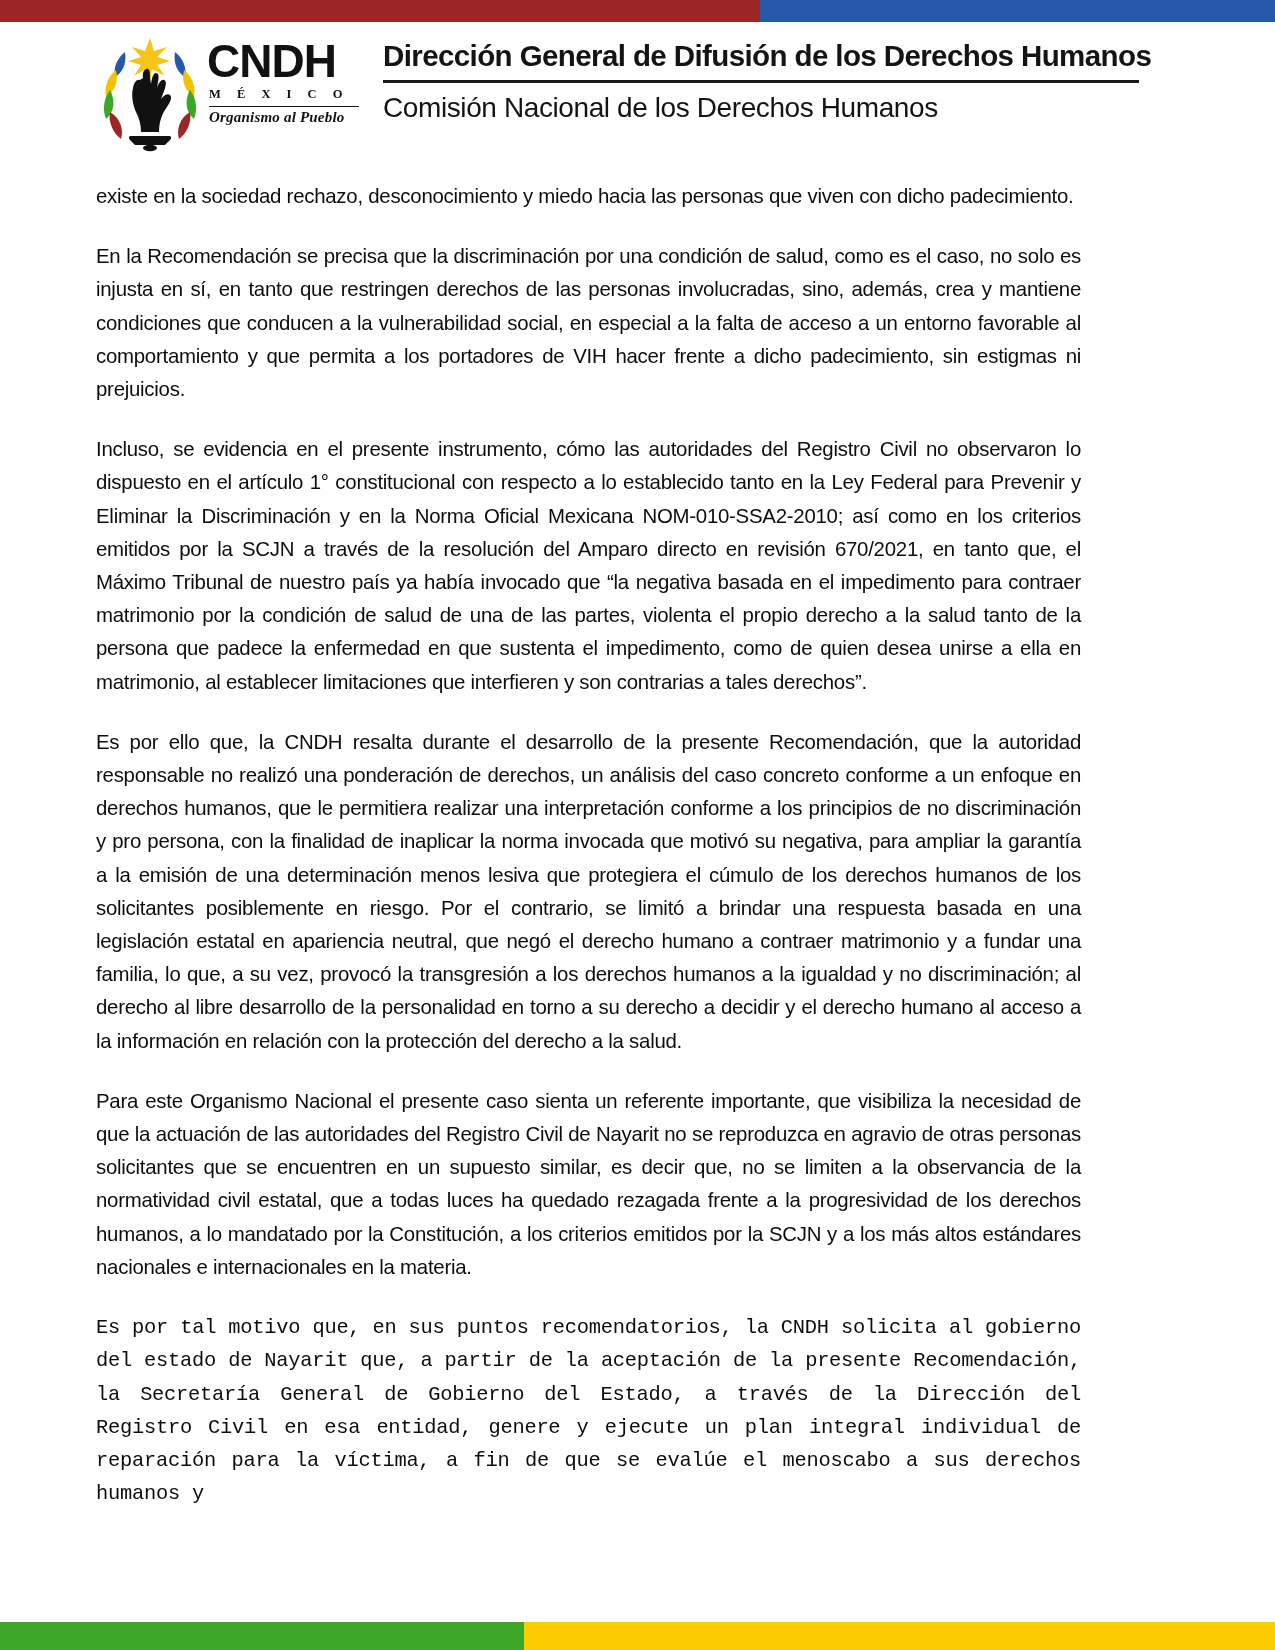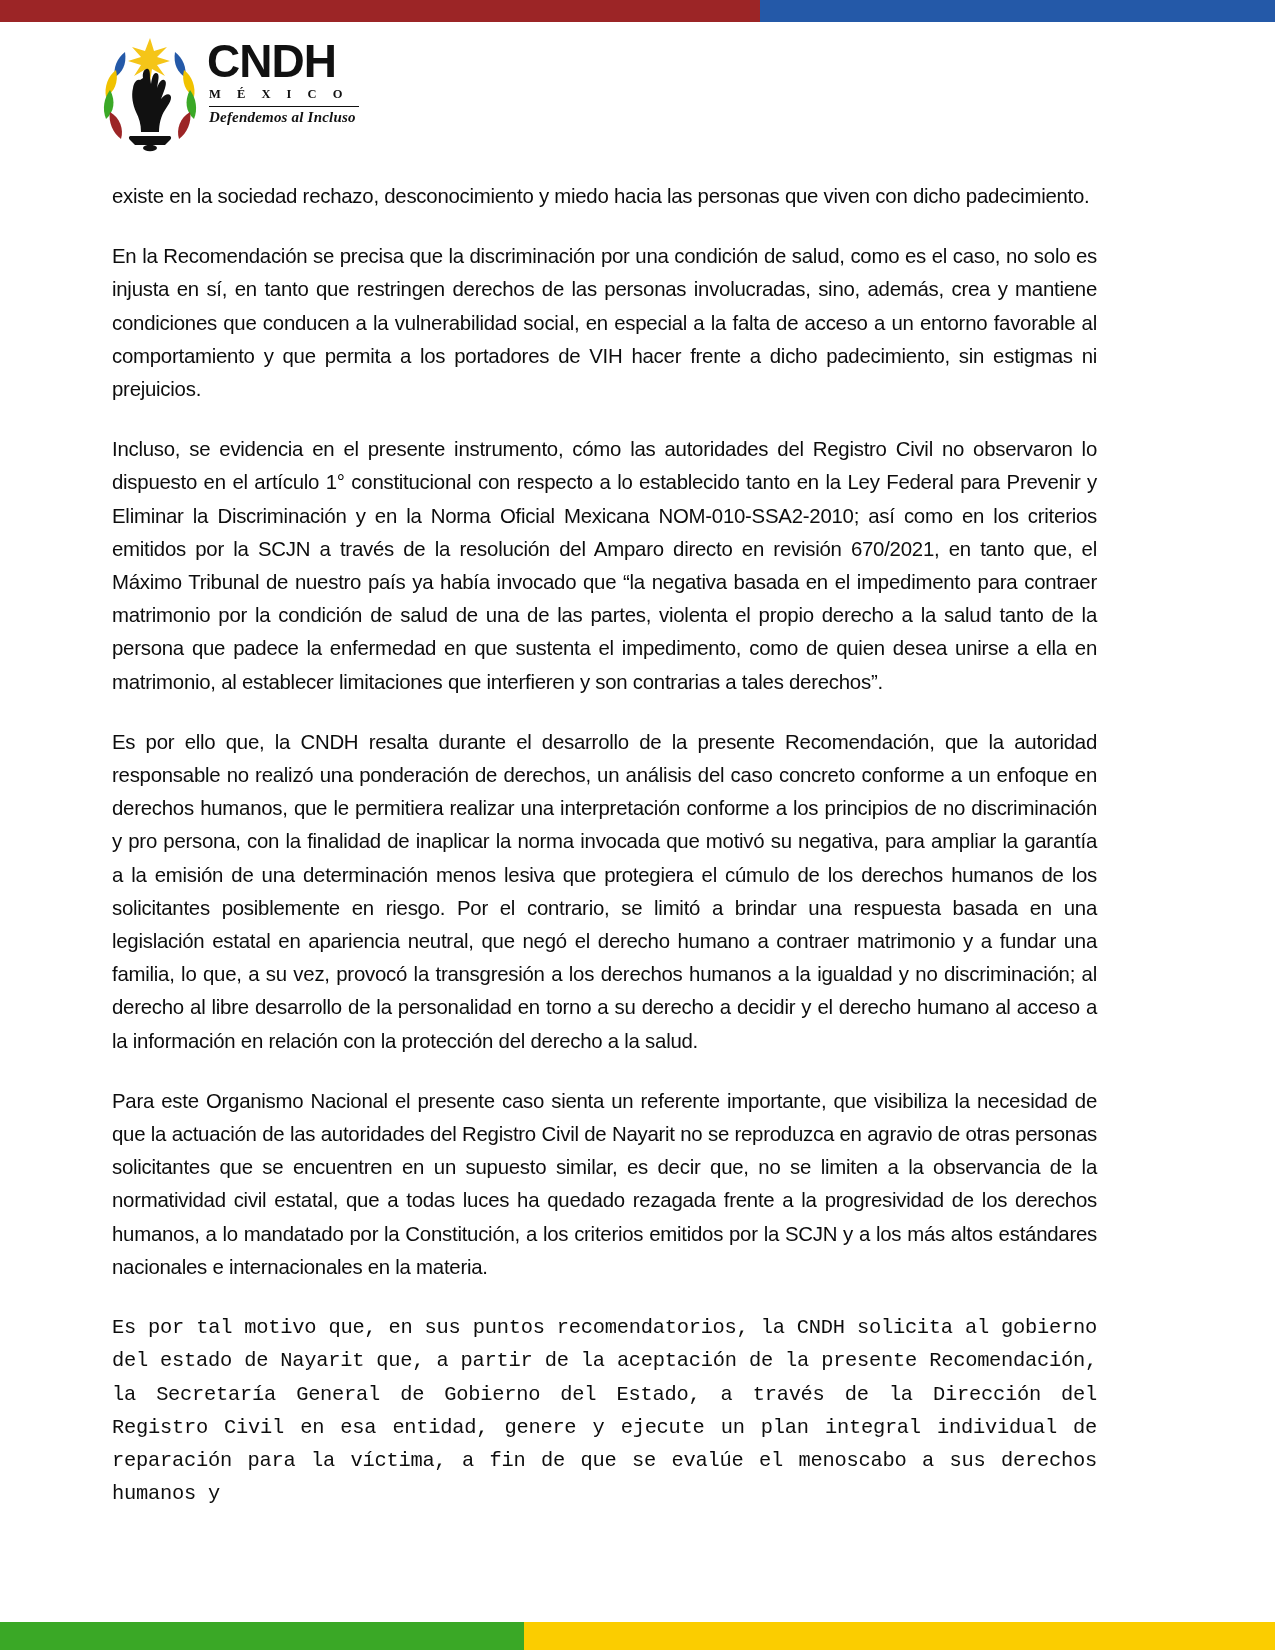--- a/index.html
+++ b/index.html
@@ -129,21 +129,21 @@
     letter-spacing: -0.4px;
     color: #141414;
     line-height: 34px;
     white-space: nowrap;
   }
 
   
   .body-area {
     position: absolute;
     top: 180px;
-    left: 112px;
+    left: 96px;
     width: 985px;
   }
   p.para {
     margin: 0 0 27px 0;
     font-family: "Liberation Sans", sans-serif;
     font-size: 20.4px;
     line-height: 33.2px;
     color: #0d0d0d;
     text-align: justify;
     text-justify: inter-word;
@@ -225,24 +225,29 @@
                    C38 73 36 64 38 56 C39 50 42 47 45 48 Z"></path>
           <path d="M36 104 L74 104 C76 104 77 106 75 108 L70 113 L40 113 L35 108 C33 106 34 104 36 104 Z"></path>
           <ellipse cx="55" cy="116" rx="7" ry="3.2"></ellipse>
         </g>
       </svg>
 
       <div class="logo-text">
         <div class="logo-cndh">CNDH</div>
         <div class="logo-mexico">M É X I C O</div>
         <div class="logo-rule"></div>
-        <div class="logo-motto">Defendemos al Incluso</div>
+        <div class="logo-motto">Organismo al Pueblo</div>
       </div>
     </div>
 
+    <div class="title-block">
+      <div class="title-main">Dirección General de Difusión de los Derechos Humanos</div>
+      <div class="title-rule"></div>
+      <div class="title-sub">Comisión Nacional de los Derechos Humanos</div>
+    </div>
   </div>
 
   <div class="body-area">
     <p class="para">existe en la sociedad rechazo, desconocimiento y miedo hacia las personas que viven con dicho padecimiento.</p>
     <p class="para">En la Recomendación se precisa que la discriminación por una condición de salud, como es el caso, no solo es injusta en sí, en tanto que restringen derechos de las personas involucradas, sino, además, crea y mantiene condiciones que conducen a la vulnerabilidad social, en especial a la falta de acceso a un entorno favorable al comportamiento y que permita a los portadores de VIH hacer frente a dicho padecimiento, sin estigmas ni prejuicios.</p>
     <p class="para">Incluso, se evidencia en el presente instrumento, cómo las autoridades del Registro Civil no observaron lo dispuesto en el artículo 1° constitucional con respecto a lo establecido tanto en la  Ley Federal para Prevenir y Eliminar la Discriminación y en la Norma Oficial Mexicana NOM-010-SSA2-2010; así como en los criterios emitidos por la SCJN a través de la resolución del Amparo directo en revisión 670/2021, en tanto que, el Máximo Tribunal de nuestro país ya había invocado que “la negativa basada en el impedimento para contraer matrimonio por la condición de salud de una de las partes, violenta el propio derecho a la salud tanto de la persona que padece la enfermedad en que sustenta el impedimento, como de quien desea unirse a ella en matrimonio, al establecer limitaciones que interfieren y son contrarias a tales derechos”.</p>
     <p class="para">Es por ello que, la CNDH resalta durante el desarrollo de la presente Recomendación, que la autoridad responsable no realizó una ponderación de derechos, un análisis del caso concreto conforme a un enfoque en derechos humanos, que le permitiera realizar una interpretación conforme a los principios de no discriminación y pro persona, con la finalidad de inaplicar la norma invocada  que motivó su negativa, para ampliar la garantía a la emisión de una determinación menos lesiva que protegiera el cúmulo de los derechos humanos de los solicitantes posiblemente en riesgo. Por el contrario, se limitó a brindar una respuesta basada en una legislación estatal en apariencia neutral, que negó el derecho humano a contraer matrimonio y a fundar una familia, lo que, a su vez, provocó la transgresión a los derechos humanos a la igualdad y no discriminación; al derecho al libre desarrollo de la personalidad en torno a su derecho a decidir y el derecho humano al acceso a la información en relación con la protección del derecho a la salud.</p>
     <p class="para">Para este Organismo Nacional el presente caso sienta un referente importante, que visibiliza la necesidad de que la actuación de las autoridades del Registro Civil de Nayarit no se reproduzca en agravio de otras personas solicitantes que se encuentren en un supuesto similar, es decir que, no se limiten a la observancia de la normatividad civil estatal, que a todas luces ha quedado rezagada frente a la progresividad de los derechos humanos, a lo mandatado por la Constitución, a los criterios emitidos por la SCJN y a los más altos estándares nacionales e internacionales en la materia.</p>
     <p class="para">Es por tal motivo que, en sus puntos recomendatorios, la CNDH solicita al gobierno del estado de Nayarit que, a partir de la aceptación de la presente Recomendación, la Secretaría General de Gobierno del Estado, a través de la Dirección del Registro Civil en esa entidad, genere y ejecute un plan integral individual de reparación para la víctima, a fin de que se evalúe el menoscabo a sus derechos humanos y</p>
   </div>

